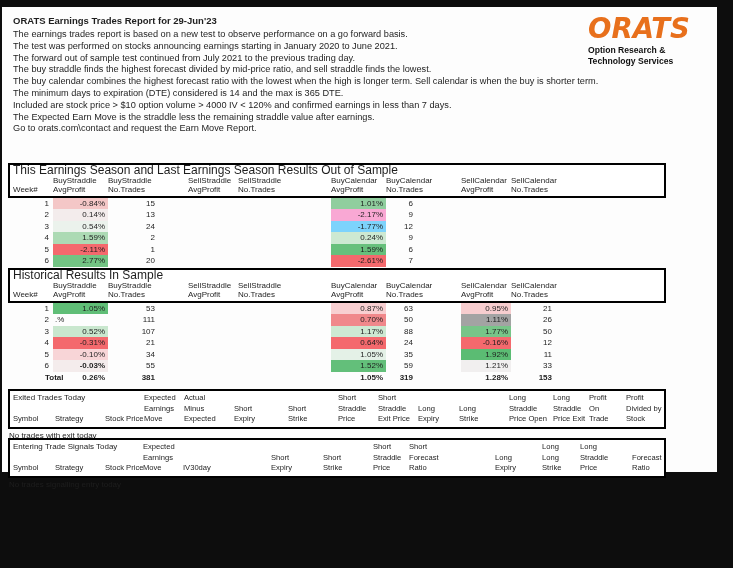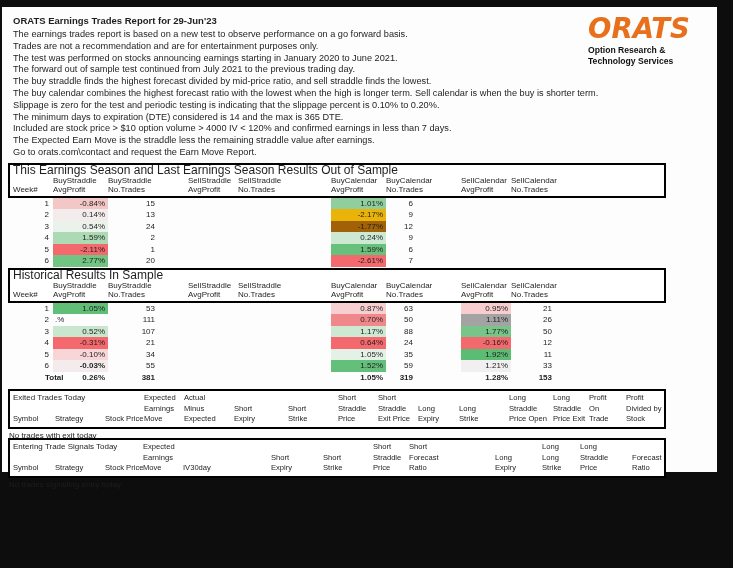--- a/index.html
+++ b/index.html
@@ -75,26 +75,24 @@
   .hl{height:10.5px;line-height:10.5px;white-space:nowrap;}
   .smsg{font-size:8px;margin-top:2px;padding-left:1px;white-space:nowrap;}
 </style>
 </head>
 <body>
 
 <div class="page">
   <div class="report-title">ORATS Earnings Trades Report for 29-Jun'23</div>
   <div class="desc" id="desc">
       <div class="desc-line">The earnings trades report is based on a new test to observe performance on a go forward basis.</div>
-      <div class="desc-line">Trades are not a recommendation and are for entertainment purposes only.</div>
       <div class="desc-line">The test was performed on stocks announcing earnings starting in January 2020 to June 2021.</div>
       <div class="desc-line">The forward out of sample test continued from July 2021 to the previous trading day.</div>
       <div class="desc-line">The buy straddle finds the highest forecast divided by mid-price ratio, and sell straddle finds the lowest.</div>
       <div class="desc-line">The buy calendar combines the highest forecast ratio with the lowest when the high is longer term. Sell calendar is when the buy is shorter term.</div>
-      <div class="desc-line">Slippage is zero for the test and periodic testing is indicating that the slippage percent is 0.10% to 0.20%.</div>
       <div class="desc-line">The minimum days to expiration (DTE) considered is 14 and the max is 365 DTE.</div>
       <div class="desc-line">Included are stock price &gt; $10 option volume &gt; 4000 IV &lt; 120% and confirmed earnings in less than 7 days.</div>
       <div class="desc-line">The Expected Earn Move is the straddle less the remaining straddle value after earnings.</div>
       <div class="desc-line">Go to orats.com\contact and request the Earn Move Report.</div>
     </div>
 
   <div class="logo">
     <div class="logo-brand" style="color: rgb(232, 112, 28);">ORATS</div>
     <div class="logo-tag">
       <div>Option Research &amp;</div>
@@ -150,35 +148,35 @@
           <div class="dc trd trd-sc"></div>
         </div>
         <div class="rgrid">
           <div class="wk">2</div>
           <div class="dc avg" style="background: rgb(243, 236, 236);">0.14%</div>
           <div class="dc trd">13</div>
           <div class="dc"></div>
           <div class="dc avg"></div>
           <div class="dc trd"></div>
           <div class="dc"></div>
-          <div class="dc avg" style="background: #eab308;">-2.17%</div>
+          <div class="dc avg" style="background: #f9a8d4;">-2.17%</div>
           <div class="dc trd trd-bc">9</div>
           <div class="dc"></div>
           <div class="dc avg"></div>
           <div class="dc trd trd-sc"></div>
         </div>
         <div class="rgrid">
           <div class="wk">3</div>
           <div class="dc avg" style="background: rgb(235, 242, 236);">0.54%</div>
           <div class="dc trd">24</div>
           <div class="dc"></div>
           <div class="dc avg"></div>
           <div class="dc trd"></div>
           <div class="dc"></div>
-          <div class="dc avg" style="background: #a16207; padding-left: 20px;">-1.77%</div>
+          <div class="dc avg" style="background: #7dd3fc; padding-left: 20px;">-1.77%</div>
           <div class="dc trd trd-bc">12</div>
           <div class="dc"></div>
           <div class="dc avg"></div>
           <div class="dc trd trd-sc"></div>
         </div>
         <div class="rgrid">
           <div class="wk">4</div>
           <div class="dc avg" style="background: rgb(172, 218, 180);">1.59%</div>
           <div class="dc trd">2</div>
           <div class="dc"></div>

